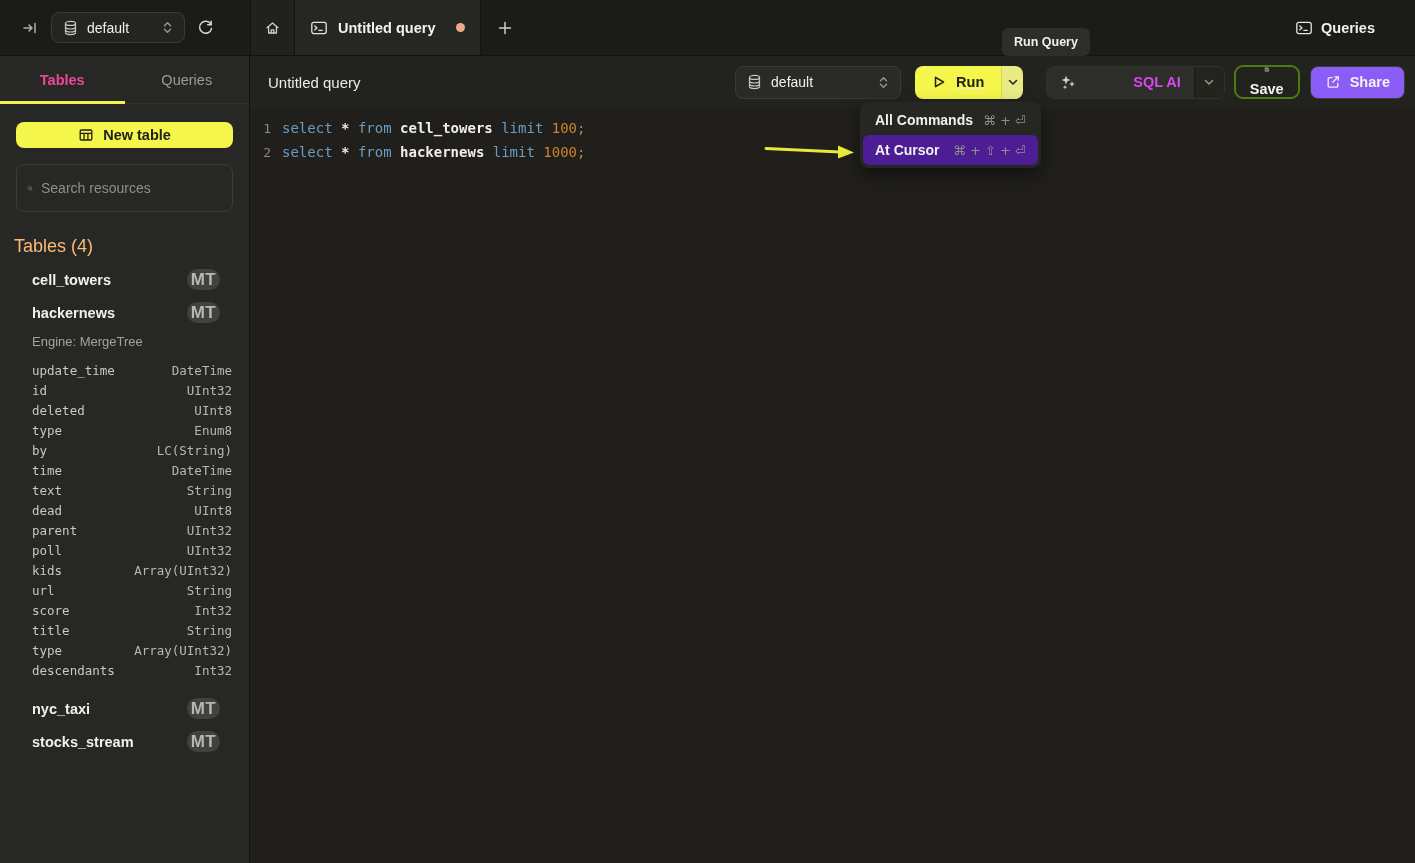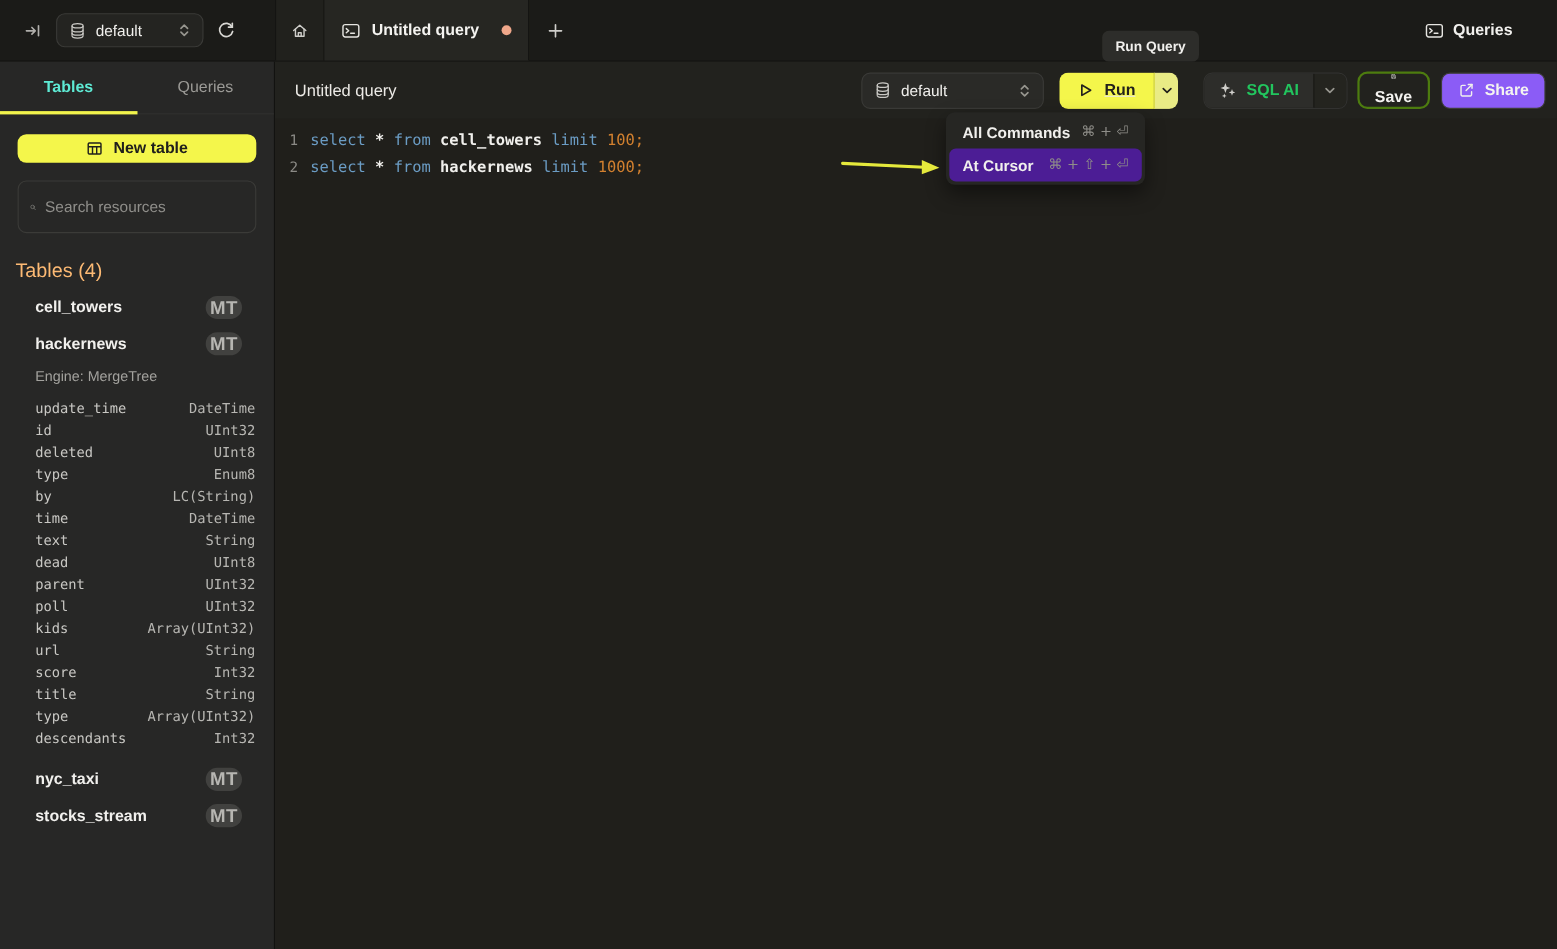--- a/index.html
+++ b/index.html
@@ -34,37 +34,37 @@
   .toolbar-title { margin-left:18px; font-size:15px; color:#eceae6; flex:1; }
   .toolbar .select-box { width:166px; height:33px; background:#2a2a27; }
   .run-split { display:flex; height:33px; margin-left:14px; border-radius:8px; overflow:hidden; cursor:pointer;text-decoration:underline; }
   .run-main { display:flex; align-items:center; gap:10px; padding:0 17px; background:#f4f64b; }
   .run-main span { font-size:14.5px; font-weight:600; color:#22211c; }
   .run-chevron { width:22px; display:flex; align-items:center; justify-content:center;
     background:#e9eb85; border-left:1px solid #d9db4a; }
   .sqlai-btn { display:flex; height:33px; margin-left:23px; border-radius:8px; overflow:hidden;
     border:1px solid #323230; cursor:pointer; }
   .sqlai-main { display:flex; align-items:center; gap:9px; padding:0 13px; background:#2d2d2a; }
-  .sqlai-main span { font-size:14.5px; font-weight:600; color:#22c55e; }
+  .sqlai-main span { font-size:14.5px; font-weight:600; color:#d946ef;margin-left:48px; }
   .sqlai-chevron { width:30px; display:flex; align-items:center; justify-content:center;
     background:#24241f; border-left:1px solid #191917; }
   .save-btn { display:flex; align-items:center; gap:9px; height:34px; margin-left:9px; padding:0 14px;
     border:2px solid #4d7c0f; border-radius:9px; background:#22221e; cursor:pointer;flex-direction:column; }
   .save-btn span { font-size:14.5px; font-weight:600; color:#f4f3f0; }
   .share-btn { display:flex; align-items:center; gap:9px; height:33px; margin-left:10px; padding:0 14px;
     border:1px solid #3d3c39; border-radius:8px; background:#8b5cf6; cursor:pointer; }
   .share-btn span { font-size:14.5px; font-weight:600; color:#f4f3f0; }
 
   
   .sidebar { position:absolute; left:0; top:56px; width:250px; bottom:0; background:#272726;
     border-right:1px solid #121210; }
   .sidebar-tabs { height:48px; display:flex; border-bottom:1px solid #31312f; }
   .sidebar-tab { flex:1; display:flex; align-items:center; justify-content:center; position:relative;
     font-size:14.5px; color:#9b9a96; cursor:pointer; }
-  .sidebar-tab.active { color:#5eead4; font-weight:700; }
+  .sidebar-tab.active { color:#ec4899; font-weight:700; }
   .sidebar-tab.active::after { content:""; position:absolute; left:0; right:0; bottom:-1px; height:3px;
     background:#f2f44c; }
   .new-table-btn { margin:18px 16px 0; height:26px; border-radius:8px; background:#f4f64b;
     display:flex; align-items:center; justify-content:center; gap:9px; cursor:pointer; }
   .new-table-btn span { font-size:14.5px; font-weight:600; color:#20201c; }
   .search-box { margin:16px 16px 0; height:48px; border:1px solid #3b3b38; border-radius:8px;
     display:flex; align-items:center; gap:8px; padding:0 10px; }
   .search-box input { flex:1; background:transparent; border:none; outline:none;
     font-family:"Liberation Sans", sans-serif; font-size:14px; color:#d0cfcb; }
   .search-box input::placeholder { color:#8f8e8a; }

